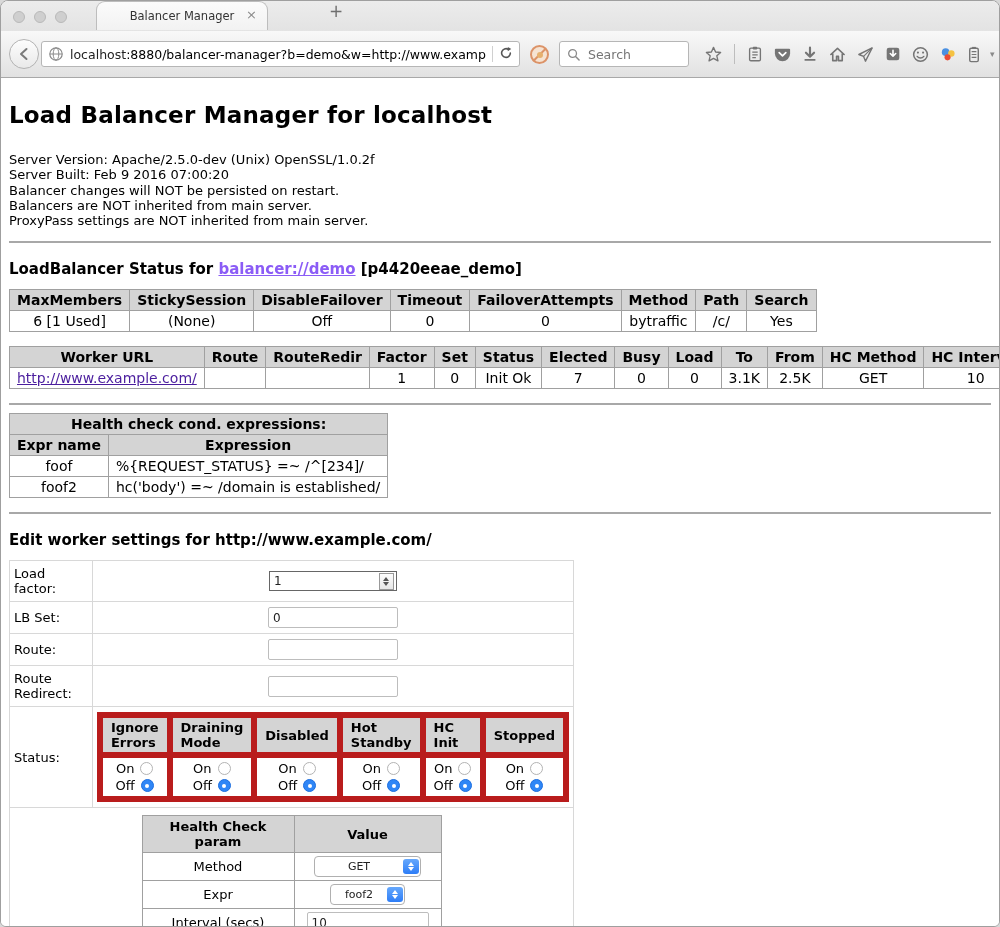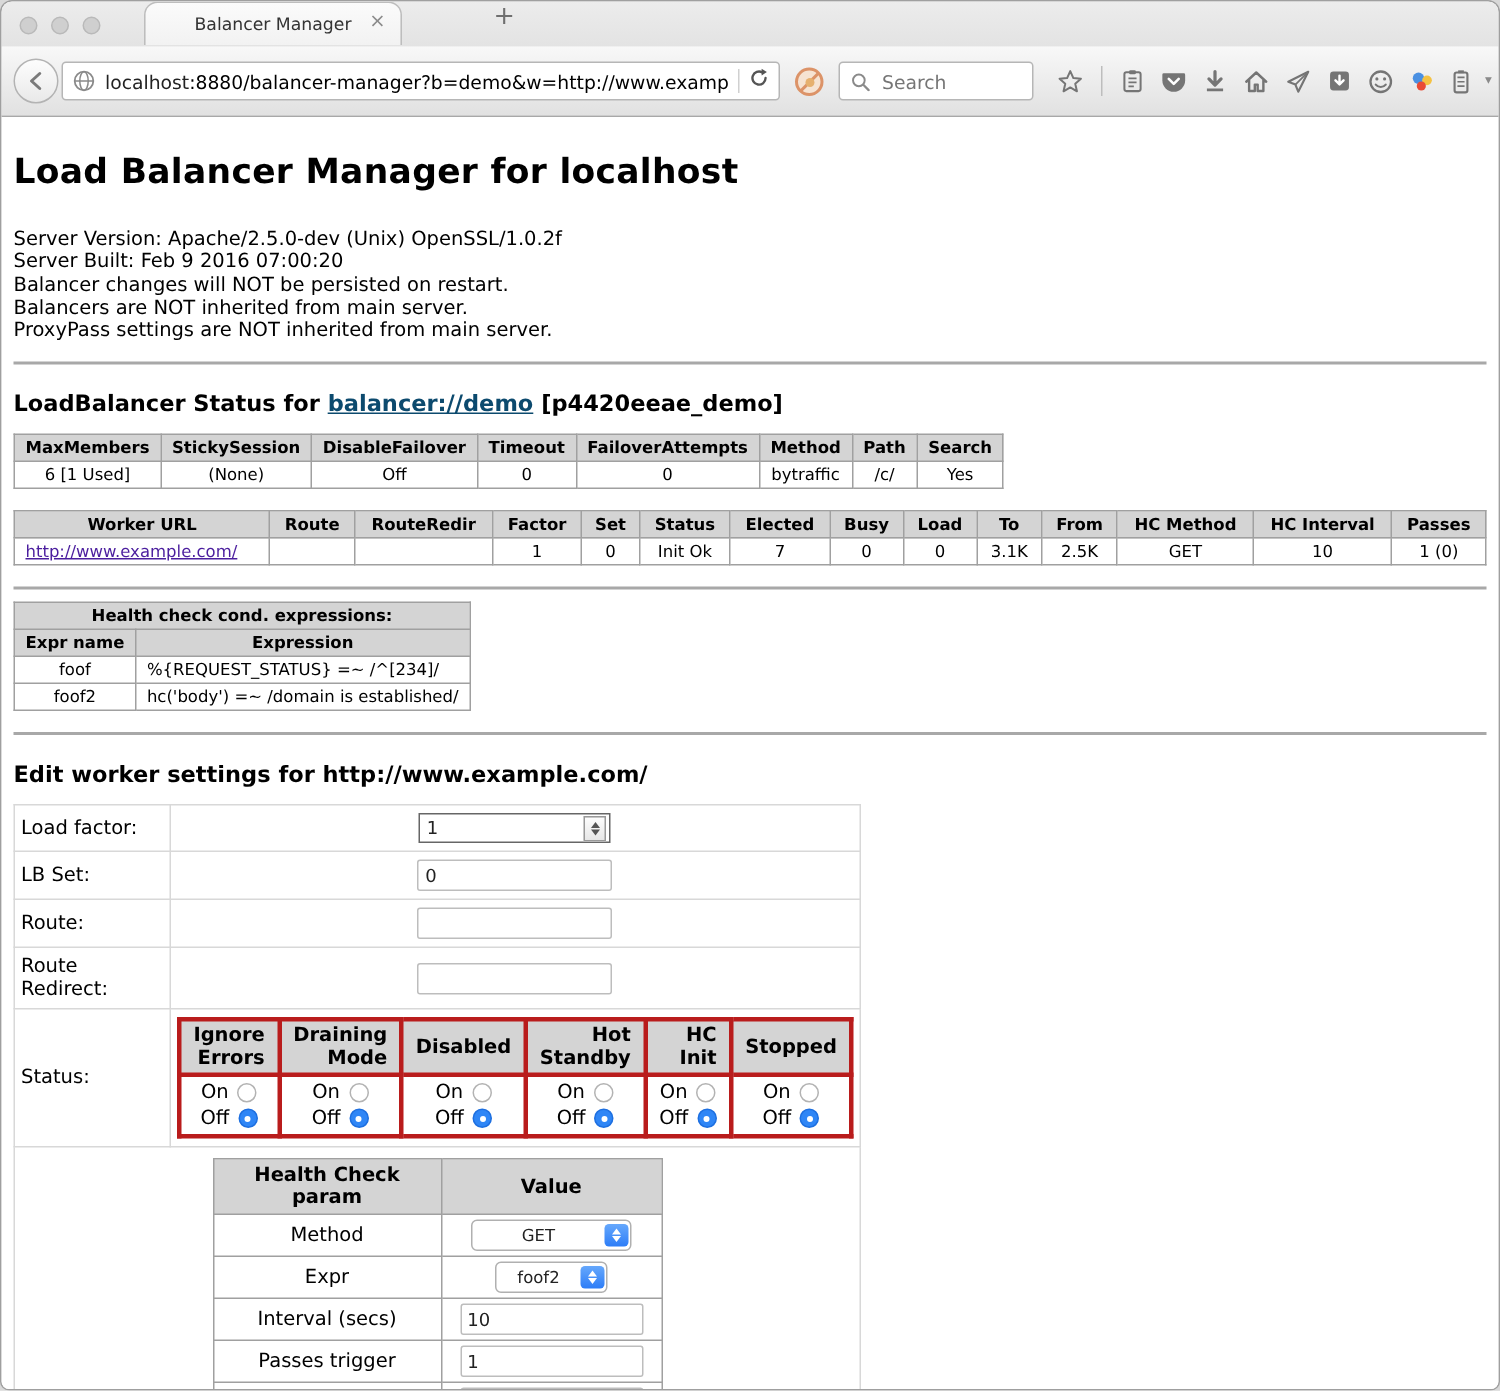--- a/index.html
+++ b/index.html
@@ -28,41 +28,41 @@
   .tool-icons{display:flex;align-items:center;gap:9px;margin-left:8px;color:#757575;}
   .tool-icons svg{display:block;}
   .caret{font-size:9px;color:#8a8a8a;}
   .sep{width:1px;height:20px;background:#bdbdbd;margin:0 2px;}
   
   .content{background:#fff;height:850px;padding:6px 8px 0 8px;box-sizing:border-box;font-size:13px;color:#000;overflow:hidden;}
   h1.pagetitle{font-size:23px;margin:18px 0 24px 0;letter-spacing:.2px;}
   .info{line-height:15.3px;margin-bottom:13px;}
   hr.rule{border:none;height:2px;background:#a8a8a8;margin:8px 0;}
   h3.sect{font-size:15px;margin:17px 0 11px 0;font-weight:bold;}
-  a.plink{color:#0c4a6e;font-weight:bold;}
+  a.plink{color:#8b5cf6;font-weight:bold;}
   a.wlink{color:#4b1e9e;text-decoration:underline;font-weight:normal;}
   table.data{border-collapse:collapse;margin-bottom:14px;}
-  table.data th,table.data td{border:1px solid #a0a0a0;padding:2px 7px;font-size:11px;text-align:center;white-space:nowrap;}
+  table.data th,table.data td{border:1px solid #a0a0a0;padding:2px 7px;font-size:14px;text-align:center;white-space:nowrap;}
   table.data th{background:#d4d4d4;font-weight:bold;}
   table.worker{width:100%;}
   table.worker td.url,table.exprs td.expr{text-align:left;}
   
   table.formtbl{border-collapse:collapse;width:565px;border:1px solid #b2b2b2;margin-top:6px;}
   table.formtbl>tbody>tr>td{border:1px solid #d8d8d8;padding:5px 4px;font-size:13px;}
   td.flabel{width:100px;text-align:left;}
   td.fvalue{text-align:center;}
   input.txt{border:1px solid #bdbdbd;height:17px;width:120px;font-size:12px;font-family:inherit;padding:1px 4px;border-radius:2px;box-sizing:content-box;color:#222;}
   .numwrap{display:inline-flex;align-items:center;border:1px solid #666;background:#fff;width:128px;height:20px;box-sizing:border-box;padding:0 2px 0 4px;justify-content:space-between;}
   .numwrap .nval{font-size:12px;color:#222;}
   .stepper{width:13px;height:15px;border:1px solid #999;background:linear-gradient(#fdfdfd,#e7e7e7);display:flex;flex-direction:column;align-items:center;justify-content:center;gap:1px;}
   .stepper i{width:0;height:0;border-left:3px solid transparent;border-right:3px solid transparent;display:block;}
   .stepper i.up{border-bottom:4px solid #555;}
   .stepper i.dn{border-top:4px solid #555;}
   table.status{border-collapse:collapse;}
-  table.status th,table.status td{border:3px solid #b91c1c;padding:2px 8px;font-size:13px;text-align:right;}
+  table.status th,table.status td{border:6px solid #b91c1c;padding:2px 8px;font-size:13px;text-align:left;}
   table.status th{background:#d4d4d4;}
   .radio-line{display:flex;align-items:center;justify-content:center;gap:6px;height:17px;}
   .rlabel{font-size:13px;}
   .radio{width:13px;height:13px;border-radius:50%;background:#fff;border:1px solid #b3b3b3;box-sizing:border-box;display:inline-block;position:relative;}
   .radio.checked{background:#2f86f6;border:1px solid #1d6fe0;}
   .radio.checked::after{content:"";position:absolute;left:3.5px;top:3.5px;width:4px;height:4px;border-radius:50%;background:#fff;}
   table.health{border-collapse:collapse;margin:2px auto;}
   table.health th,table.health td{border:1px solid #a0a0a0;padding:3px 8px;font-size:13px;text-align:center;}
   table.health th{background:#d4d4d4;}
   table.health td.pname{width:135px;}

